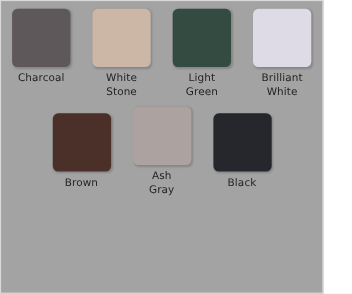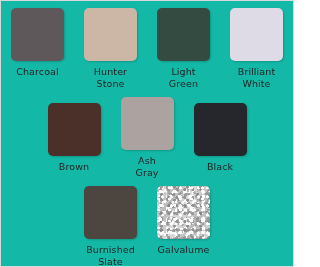--- a/index.html
+++ b/index.html
@@ -8,21 +8,21 @@
     background: #ffffff;
   }
   body {
     font-family: "DejaVu Sans", "Liberation Sans", sans-serif;
   }
   .palette {
     position: relative;
     width: 294px;
     height: 267px;
     box-sizing: border-box;
-    background: #14b8a6;
+    background: #a3a3a3;
     border: 1px solid #d9d9d9;
     overflow: hidden;
   }
   .row {
     display: flex;
     justify-content: center;
     align-items: flex-start;
     width: 100%;
     box-sizing: border-box;
   }
@@ -66,21 +66,21 @@
 
 <div class="palette">
 
   <div class="row row-1">
     <div class="swatch-cell">
       <div class="chip" style="background:#5e585b"></div>
       <div class="label">Charcoal</div>
     </div>
     <div class="swatch-cell">
       <div class="chip" style="background:#ccb7a7"></div>
-      <div class="label">Hunter Stone</div>
+      <div class="label">White Stone</div>
     </div>
     <div class="swatch-cell">
       <div class="chip" style="background:#344b42"></div>
       <div class="label">Light Green</div>
     </div>
     <div class="swatch-cell">
       <div class="chip" style="background:#dedbe6"></div>
       <div class="label">Brilliant White</div>
     </div>
   </div>
@@ -93,44 +93,14 @@
     <div class="swatch-cell">
       <div class="chip" style="background:#aca3a1"></div>
       <div class="label">Ash Gray</div>
     </div>
     <div class="swatch-cell">
       <div class="chip" style="background:#26272c"></div>
       <div class="label one-line">Black</div>
     </div>
   </div>
 
-  <div class="row row-3">
-    <div class="swatch-cell">
-      <div class="chip" style="background:#4c4540"></div>
-      <div class="label">Burnished Slate</div>
-    </div>
-    <div class="swatch-cell">
-      <div class="chip" style="background:#c6c6c6">
-        <div class="chip-texture" style="background-image:
-               radial-gradient(circle at 12% 18%, rgba(255,255,255,.95) 0 1.4px, transparent 1.6px),
-               radial-gradient(circle at 34% 9%, rgba(130,130,130,.75) 0 1.3px, transparent 1.5px),
-               radial-gradient(circle at 61% 21%, rgba(255,255,255,.9) 0 1.5px, transparent 1.7px),
-               radial-gradient(circle at 84% 13%, rgba(140,140,140,.7) 0 1.2px, transparent 1.4px),
-               radial-gradient(circle at 7% 44%, rgba(150,150,150,.7) 0 1.3px, transparent 1.5px),
-               radial-gradient(circle at 27% 38%, rgba(255,255,255,.95) 0 1.5px, transparent 1.7px),
-               radial-gradient(circle at 48% 47%, rgba(125,125,125,.75) 0 1.4px, transparent 1.6px),
-               radial-gradient(circle at 72% 41%, rgba(255,255,255,.9) 0 1.3px, transparent 1.5px),
-               radial-gradient(circle at 91% 52%, rgba(145,145,145,.7) 0 1.4px, transparent 1.6px),
-               radial-gradient(circle at 16% 66%, rgba(255,255,255,.95) 0 1.4px, transparent 1.6px),
-               radial-gradient(circle at 39% 73%, rgba(135,135,135,.75) 0 1.5px, transparent 1.7px),
-               radial-gradient(circle at 58% 64%, rgba(255,255,255,.9) 0 1.2px, transparent 1.4px),
-               radial-gradient(circle at 79% 76%, rgba(150,150,150,.7) 0 1.4px, transparent 1.6px),
-               radial-gradient(circle at 23% 90%, rgba(255,255,255,.9) 0 1.3px, transparent 1.5px),
-               radial-gradient(circle at 52% 93%, rgba(140,140,140,.75) 0 1.4px, transparent 1.6px),
-               radial-gradient(circle at 88% 88%, rgba(255,255,255,.9) 0 1.5px, transparent 1.7px),
-               linear-gradient(118deg, rgba(255,255,255,.45) 0%, rgba(165,165,165,.35) 26%, rgba(255,255,255,.4) 48%, rgba(160,160,160,.35) 72%, rgba(250,250,250,.4) 100%);
-               background-size: 11px 11px, 13px 13px, 9px 9px, 12px 12px, 10px 10px, 14px 14px, 8px 8px, 11px 11px, 13px 13px, 9px 9px, 12px 12px, 10px 10px, 14px 14px, 11px 11px, 9px 9px, 12px 12px, 100% 100%;"></div>
-      </div>
-      <div class="label one-line">Galvalume</div>
-    </div>
-  </div>
 
 </div>
 
 </body></html>

